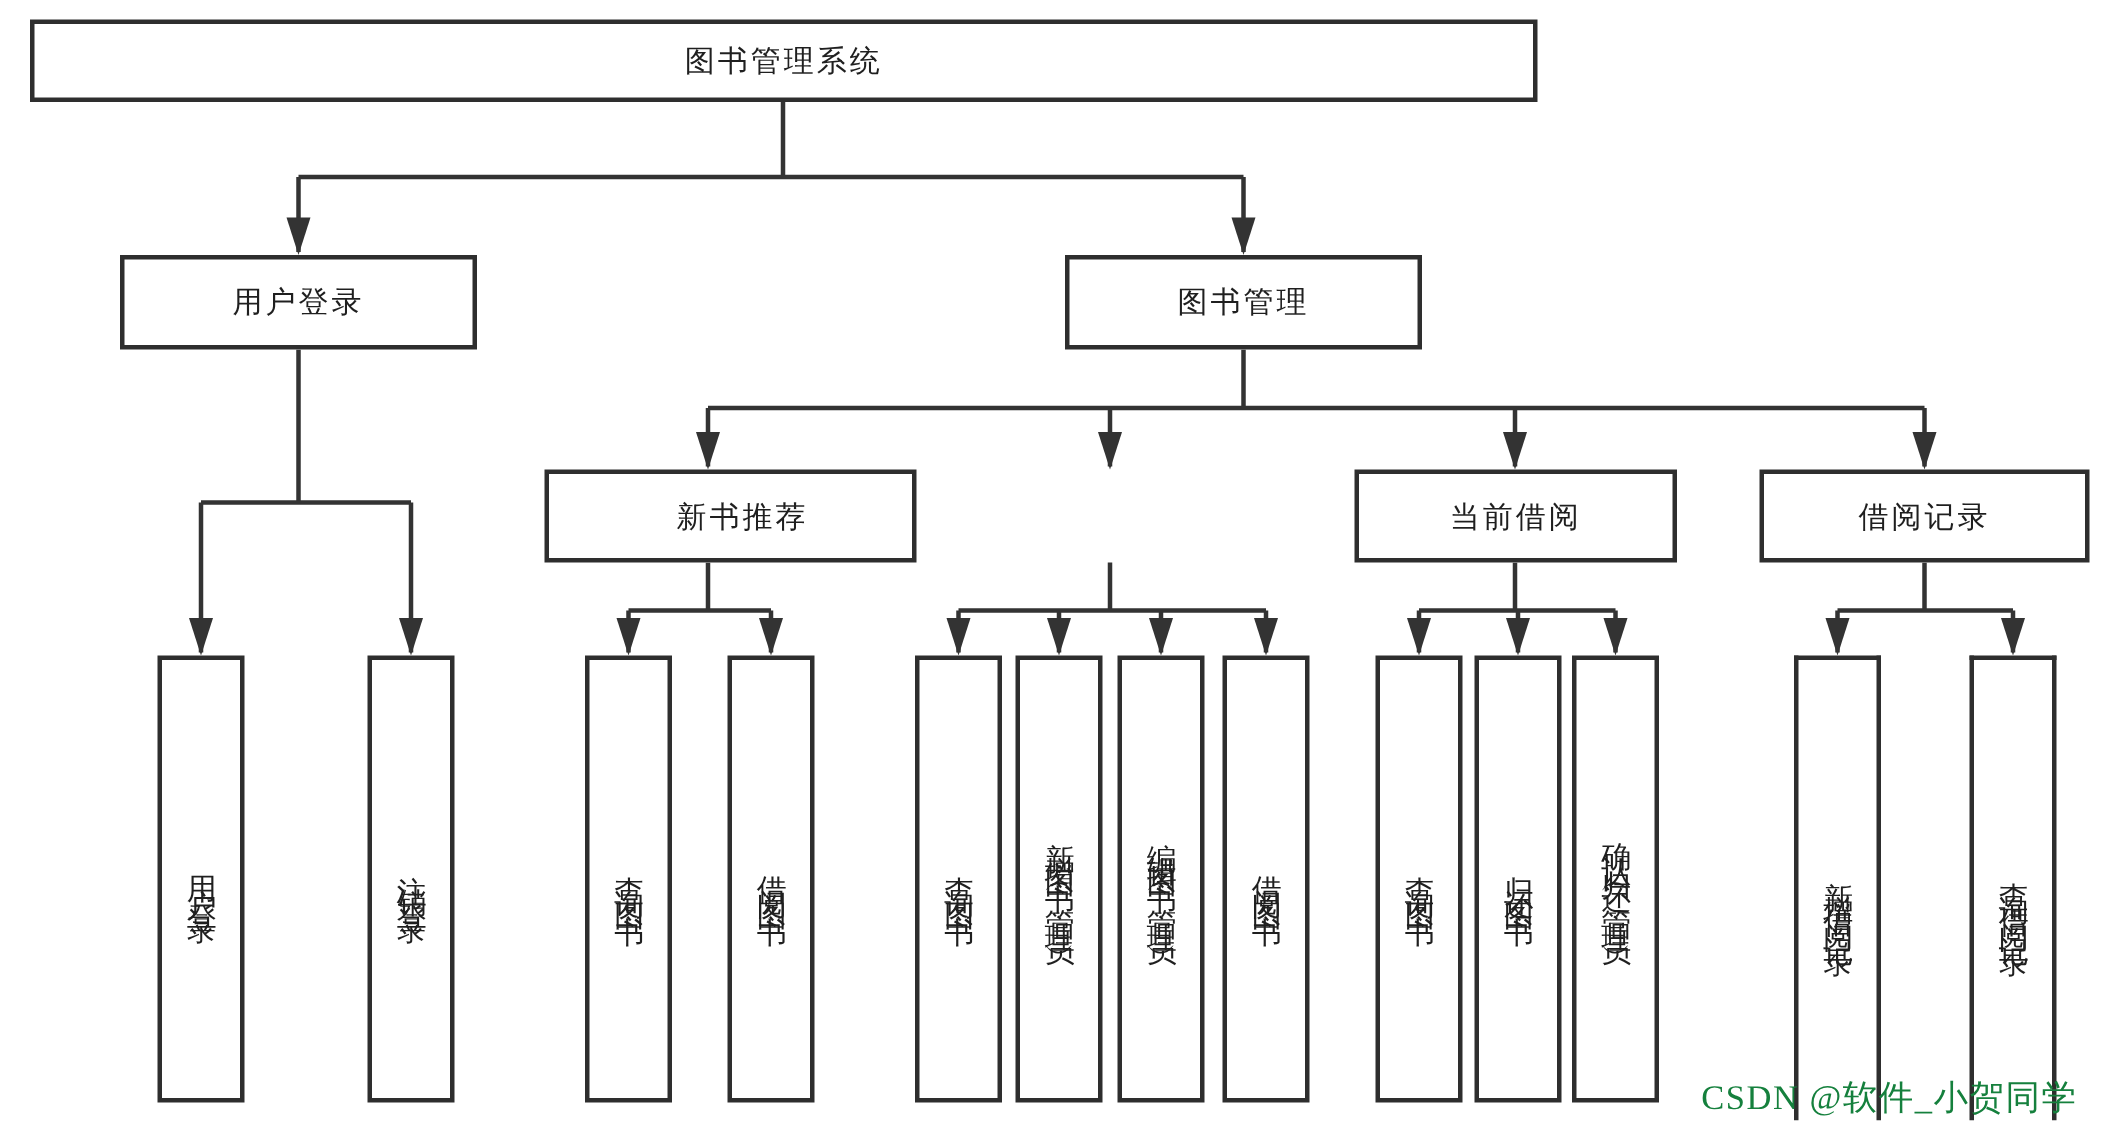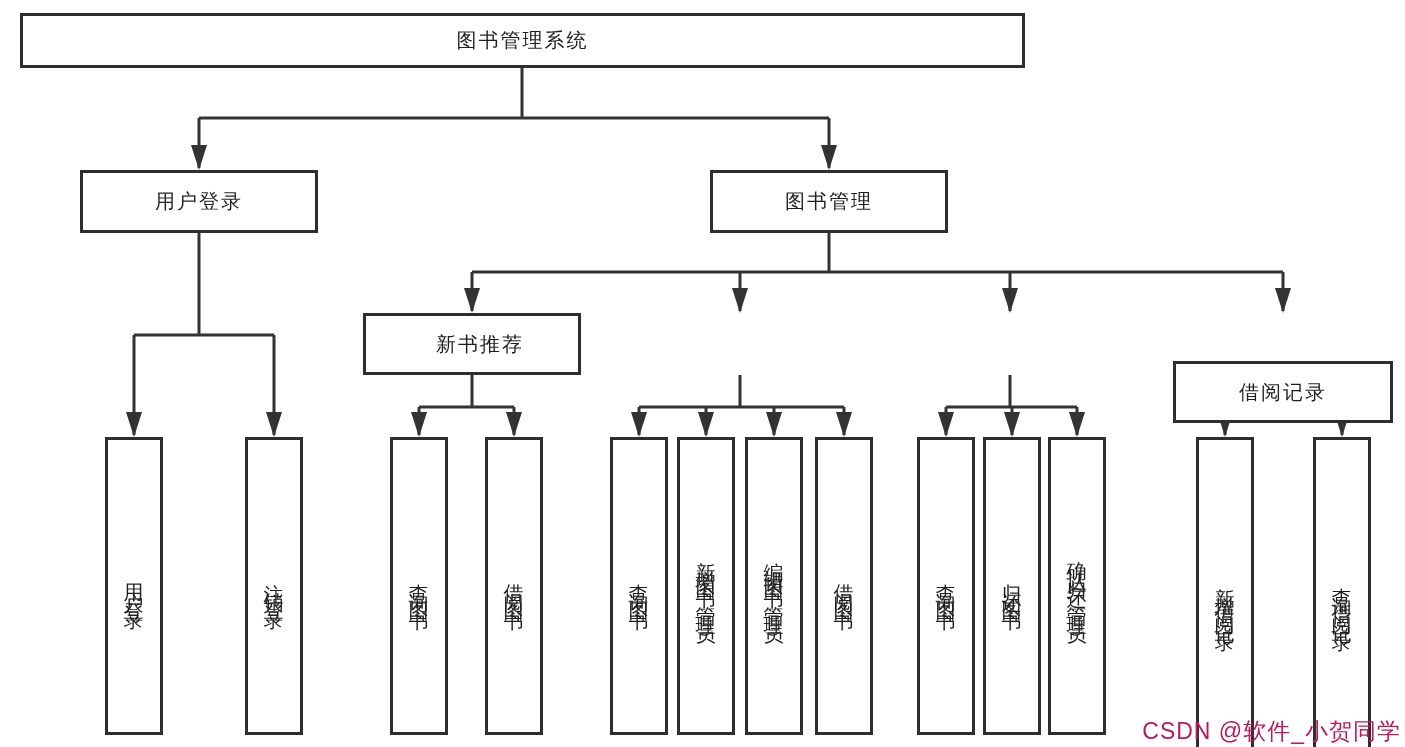--- a/index.html
+++ b/index.html
@@ -2,21 +2,21 @@
 <html><head>
 <meta charset="utf-8">
 <style>
   html, body { margin: 0; padding: 0; background: #ffffff; }
   #stage {
     position: relative;
     width: 1405px;
     height: 747px;
     overflow: hidden;
     background: #ffffff;
-    font-family: Liberation Sans, sans-serif;
+    font-family: Liberation Serif, serif;
     color: #1f1f1f;
     border-radius: 22px;
   }
   #connectors {
     position: absolute;
     left: 0; top: 0;
     width: 1405px; height: 747px;
   }
   .node {
     position: absolute;
@@ -35,35 +35,35 @@
     writing-mode: vertical-rl;
     text-orientation: mixed;
     letter-spacing: 9px;
     line-height: 1;
     font-size: 20px;
   }
   .cutoff { border-bottom: none; }
   #watermark {
     position: absolute;
     top: 716px;
-    right: 4px;
+    right: 20px;
     font-size: 23px;
     letter-spacing: 1px;
-    color: #be185d;
+    color: #15803d;
     z-index: 10;
     white-space: nowrap;
   }
   
   .n-root  { left:20px;  top:13px;  width:1005px; height:55px; }
   .n-l2a   { left:80px;  top:170px; width:238px;  height:63px; }
   .n-l2b   { left:710px; top:170px; width:238px;  height:63px;text-align:right; }
-  .n-l3a   { left:363px; top:313px; width:218px;  height:62px;padding-left:16px; }
+  .n-l3a   { left:363px; top:313px; width:248px;  height:62px;padding-left:16px; }
   .n-l3b   { left:633px; top:313px; width:215px;  height:62px; }
   .n-l3c   { left:903px; top:313px; width:215px;  height:62px; }
-  .n-l3d   { left:1173px;top:313px; width:220px;  height:62px;margin-top:48px; }
+  .n-l3d   { left:1173px;top:313px; width:220px;  height:62px; }
   .leaf    { top:437px; width:58px; height:298px; }
   .lf-1  { left:105px; }  .lf-2  { left:245px; }
   .lf-3  { left:390px; }  .lf-4  { left:485px; }
   .lf-5  { left:610px; }  .lf-6  { left:677px; }
   .lf-7  { left:745px; }  .lf-8  { left:815px; }
   .lf-9  { left:917px; }  .lf-10 { left:983px; }
   .lf-11 { left:1048px; }
   .lf-12 { left:1196px; height:320px; }
   .lf-13 { left:1313px; height:320px; }
 </style>
@@ -111,20 +111,21 @@
       <polygon points="1334,412 1350,412 1342,437"></polygon>
     </g>
   </svg>
 
   <div class="node n-root">图书管理系统</div>
 
   <div class="node n-l2a">用户登录</div>
   <div class="node n-l2b">图书管理</div>
 
   <div class="node n-l3a">新书推荐</div>
+  <div class="node n-l3c">当前借阅</div>
   <div class="node n-l3d">借阅记录</div>
 
   <div class="node vnode leaf lf-1">用户登录</div>
   <div class="node vnode leaf lf-2">注销登录</div>
 
   <div class="node vnode leaf lf-3">查询图书</div>
   <div class="node vnode leaf lf-4">借阅图书</div>
 
   <div class="node vnode leaf lf-5">查询图书</div>
   <div class="node vnode leaf lf-6">新增图书（管理员）</div>

